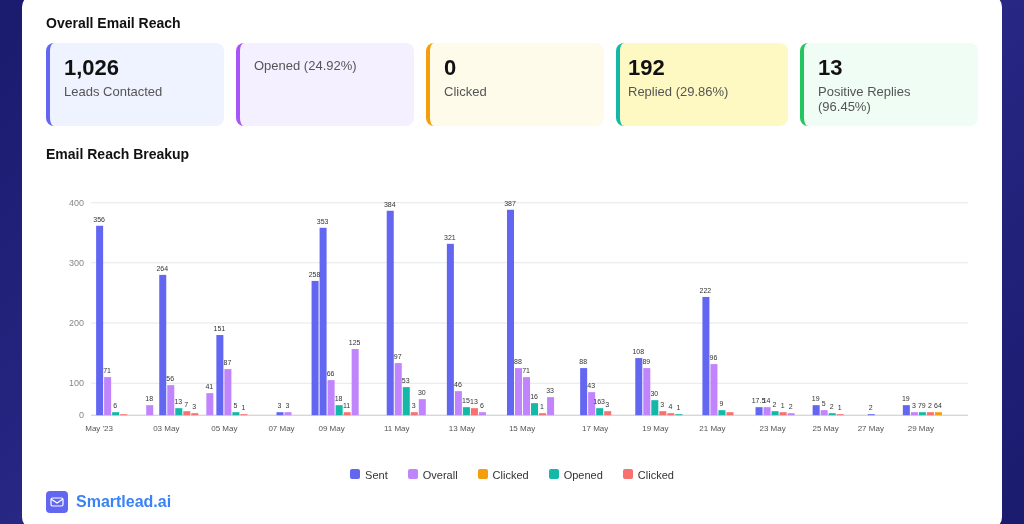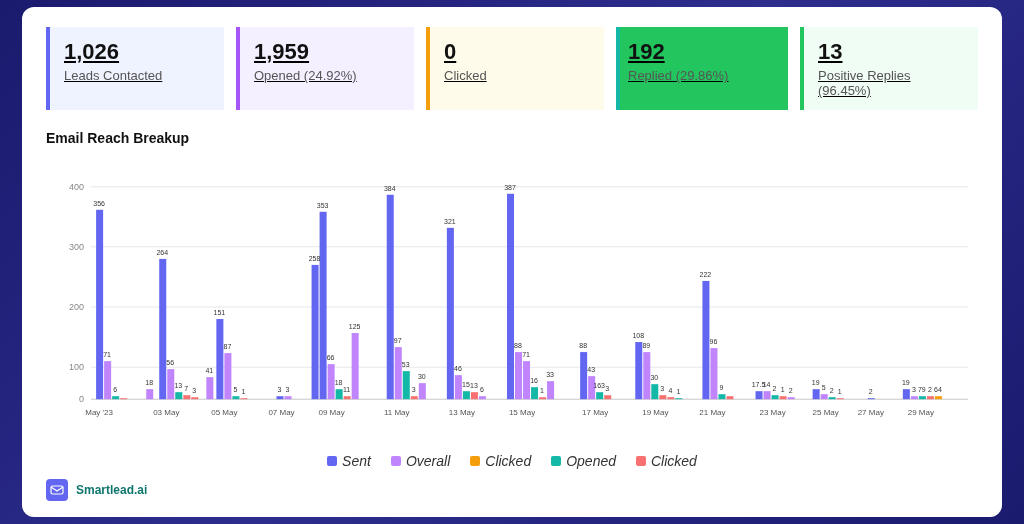--- a/index.html
+++ b/index.html
@@ -27,28 +27,27 @@
       color: #111;
       margin-bottom: 12px;
     }
     .metrics-row {
       display: flex;
       gap: 12px;
       margin-bottom: 20px;
     }
     .metric-box {
       flex: 1;
-      border-radius: 0;
+      border-radius: 8px;
       padding: 12px 14px;
-      text-decoration: underline;
     }
     .metric-box.blue { background: #eff3ff; border-left: 4px solid #6366f1; }
     .metric-box.purple { background: #f5f0ff; border-left: 4px solid #a855f7; }
     .metric-box.yellow { background: #fffbeb; border-left: 4px solid #f59e0b; }
-    .metric-box.teal { background: #22c55e; border-left: 4px solid #14b8a6; padding-left: 8px; }
+    .metric-box.teal { background: #fef9c3; border-left: 4px solid #14b8a6; padding-left: 8px; }
     .metric-box.green { background: #f0fdf4; border-left: 4px solid #22c55e; }
     .metric-value {
       font-size: 22px;
       font-weight: 800;
       color: #111;
       line-height: 1.2;
     }
     .metric-label {
       font-size: 13px;
       color: #555;
@@ -70,25 +69,24 @@
       height: 100%;
     }
     .legend {
       display: flex;
       justify-content: center;
       gap: 20px;
       margin-top: 6px;
     }
     .legend-item {
       display: flex;
-      align-items: center;
+      align-items: flex-start;
       gap: 5px;
-      font-size: 14px;
+      font-size: 11px;
       color: #333;
-      font-style: italic;
     }
     .legend-dot {
       width: 10px;
       height: 10px;
       border-radius: 2px;
     }
     .footer {
       display: flex;
       align-items: center;
       gap: 8px;
@@ -98,37 +96,37 @@
       width: 22px;
       height: 22px;
       background: #6366f1;
       border-radius: 4px;
       display: flex;
       align-items: center;
       justify-content: center;
     }
     .logo-box svg { width: 14px; height: 14px; }
     .logo-text {
-      font-size: 12px;
+      font-size: 16px;
       font-weight: 600;
-      color: #0f766e;
+      color: #3b82f6;
     }
   </style>
 </head>
 <body>
 
 <div class="card">
+  <div class="section-title">Overall Email Reach</div>
 
   <div class="metrics-row">
     <div class="metric-box blue">
       <div class="metric-value">1,026</div>
       <div class="metric-label">Leads Contacted</div>
     </div>
     <div class="metric-box purple">
-      <div class="metric-value">1,959</div>
       <div class="metric-label">Opened (24.92%)</div>
     </div>
     <div class="metric-box yellow">
       <div class="metric-value">0</div>
       <div class="metric-label">Clicked</div>
     </div>
     <div class="metric-box teal">
       <div class="metric-value">192</div>
       <div class="metric-label">Replied (29.86%)</div>
     </div>

